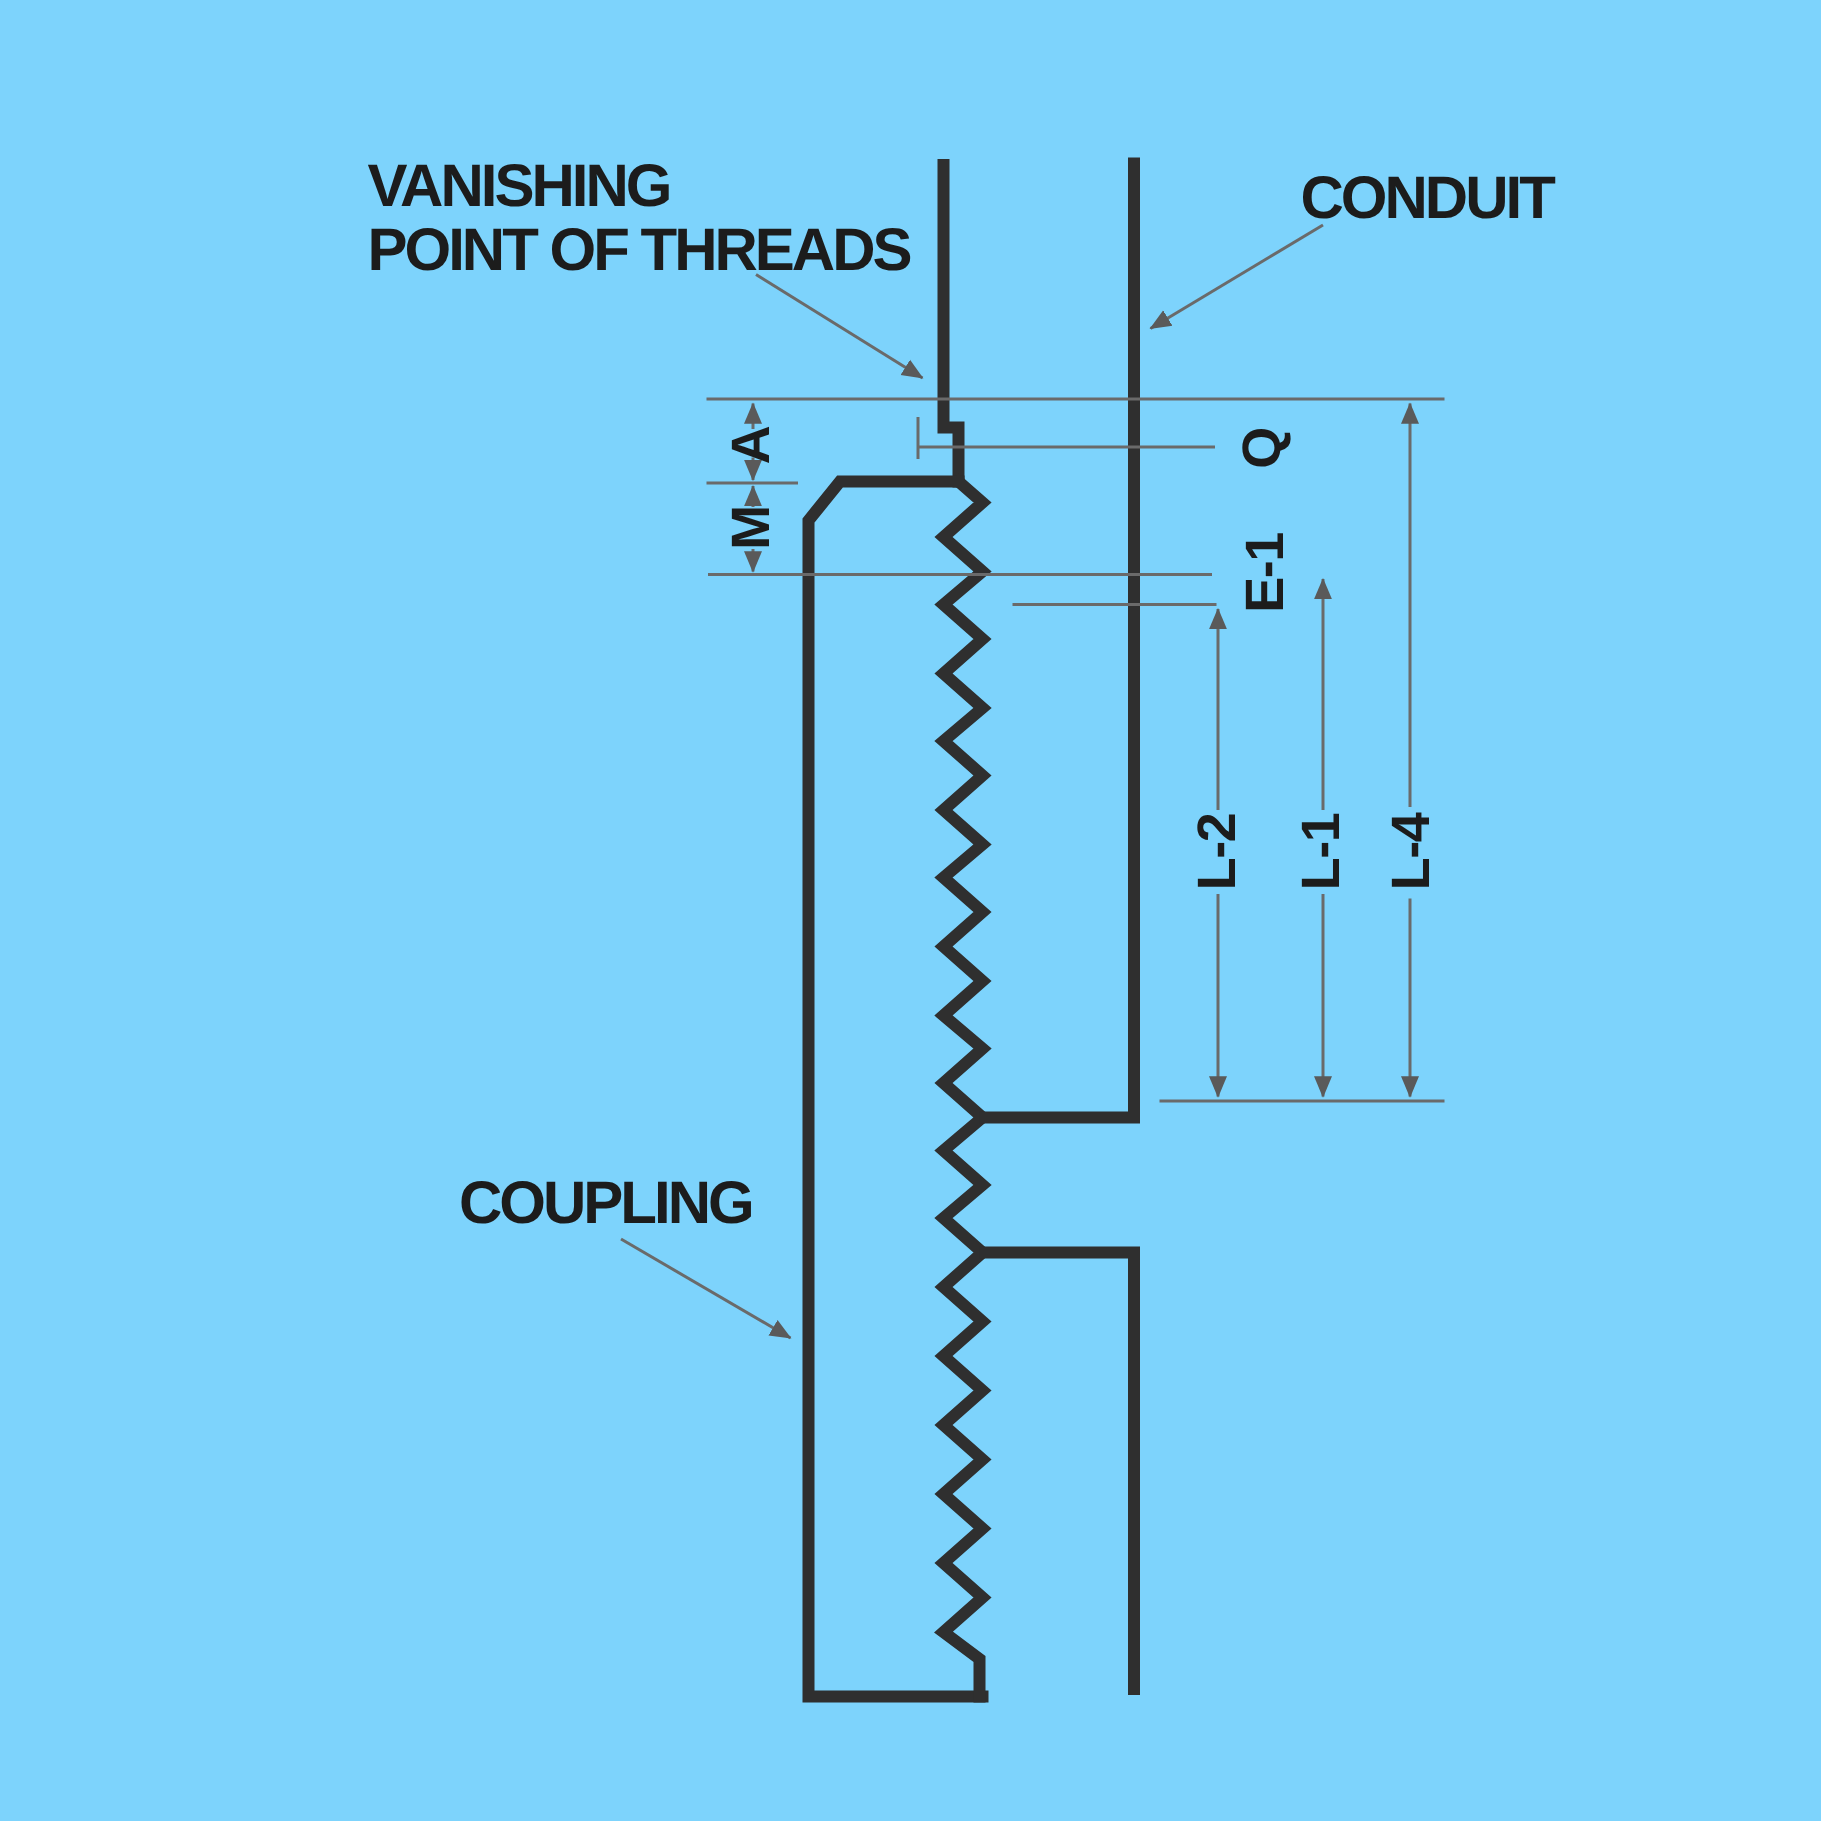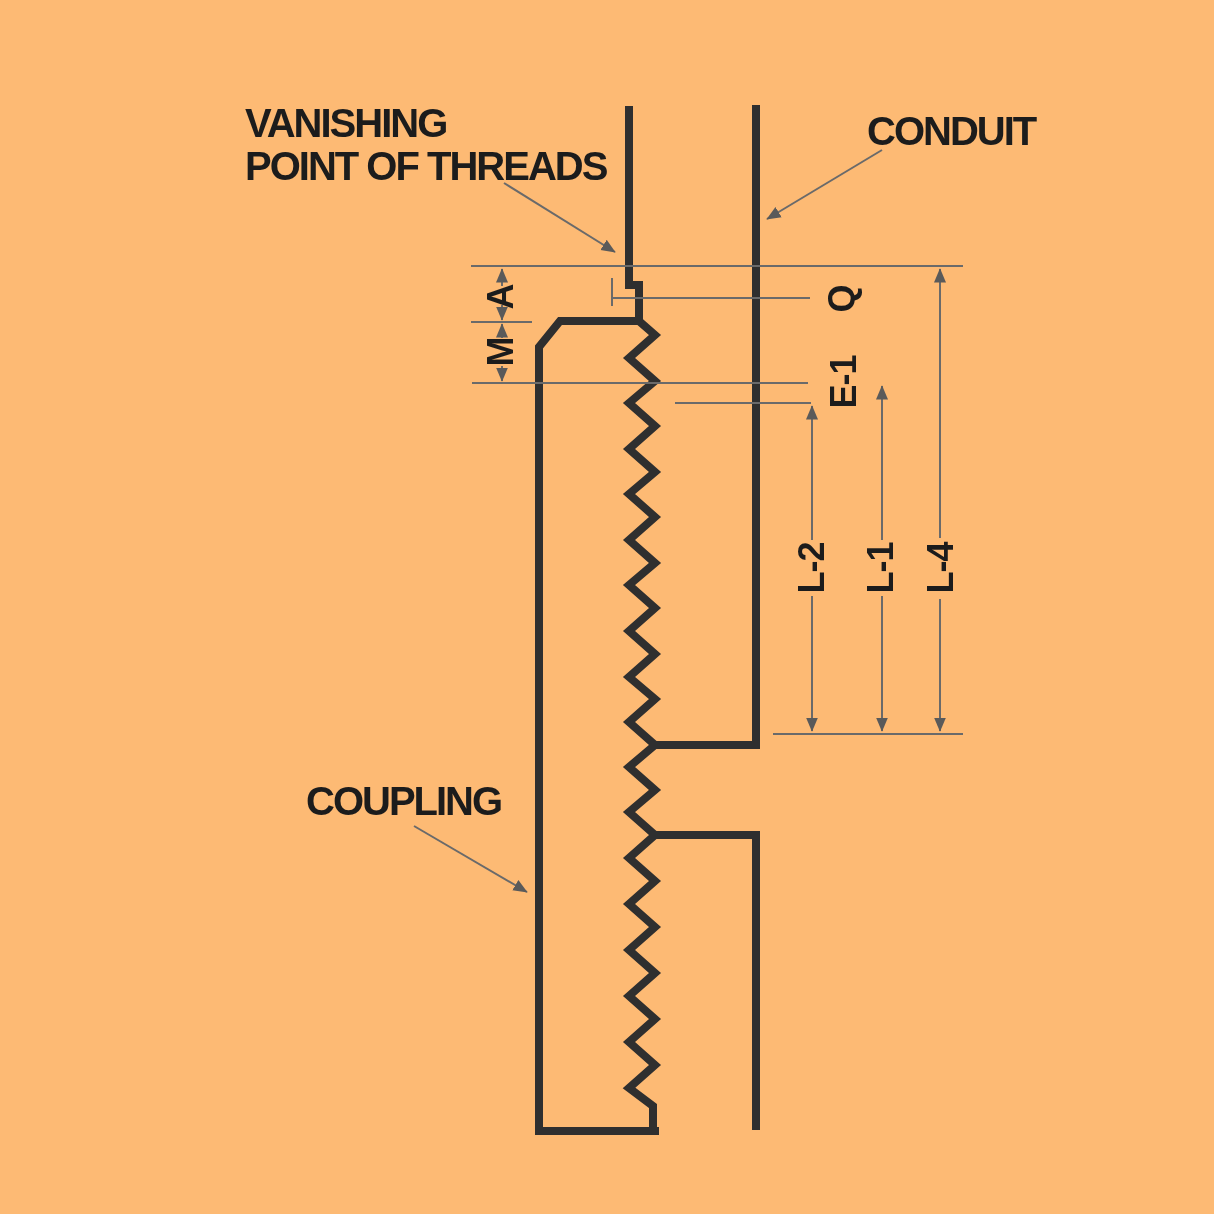--- a/index.html
+++ b/index.html
@@ -4,21 +4,21 @@
 <style>
   html, body {
     margin: 0;
     padding: 0;
     background: #ffffff;
   }
   .stage {
     position: relative;
     width: 1214px;
     height: 1214px;
-    background: #fdba74;
+    background: #7dd3fc;
     overflow: hidden;
     font-family: "Liberation Sans", sans-serif;
   }
   svg { display: block; }
 
   .outline {
     fill: none;
     stroke: #2f2f2f;
     stroke-width: 8;
     stroke-linecap: square;

